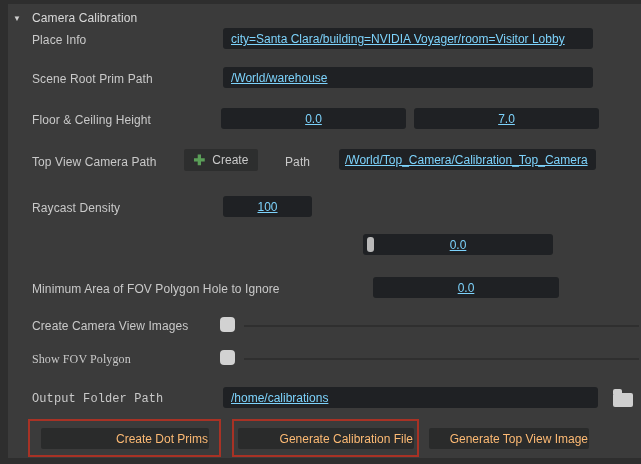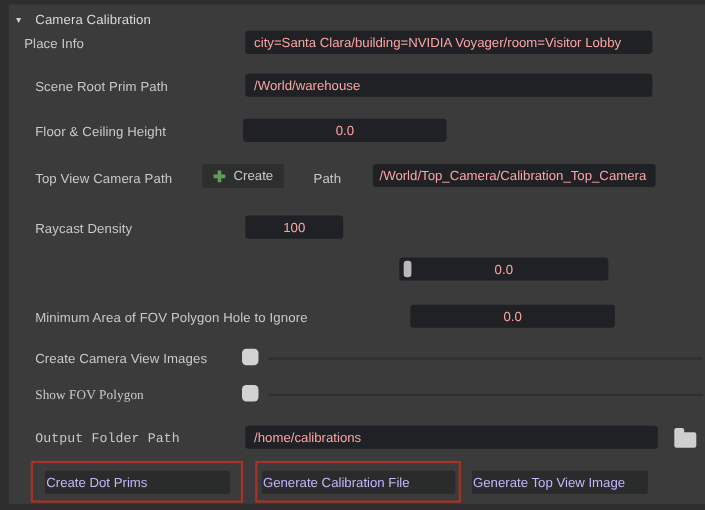--- a/index.html
+++ b/index.html
@@ -20,29 +20,30 @@
 
   .lbl {
     position:absolute; color:#c9c9c9; font-size:12px; line-height:15px;
     white-space:nowrap; letter-spacing:0.1px;
   }
   .hdr { color:#d9d9d9; }
   .tri { display:inline-block; font-size:8px; color:#cfcfcf; vertical-align:1px; margin-right:9px; }
 
   .field {
     position:absolute; height:21px; background:#1f2124; border-radius:3px;
-    color:#fca5a5; font-size:12px; line-height:21px; white-space:nowrap;
+    color:#7dd3fc; font-size:12px; line-height:21px; white-space:nowrap;
     overflow:hidden;
+    text-decoration:underline;
   }
   .field.left   { padding-left:8px; text-align:left; }
   .field.center { text-align:center; }
 
   .btn {
     position:absolute; height:21px; background:#2a2b2b; border-radius:2px;
-    color:#c4b5fd; font-size:12px; line-height:21px; text-align:left;
+    color:#fdba74; font-size:12px; line-height:21px; text-align:right;
     white-space:nowrap; cursor:default;
   }
   .create-btn {
     position:absolute; height:22px; background:#2d2e2e; border-radius:2px;
     display:flex; align-items:center; justify-content:center; gap:5px;
     color:#c9c9c9; font-size:12px;
   }
   .plus { color:#5a9e58; font-size:14px; font-weight:bold; line-height:14px; }
 
   .checkbox {
@@ -72,28 +73,29 @@
 
 <div id="panel">
   <div class="edge-top"></div>
   <div class="edge-left"></div>
   <div class="edge-bottom"></div>
 
   <div class="lbl hdr" style="left:10px; top:8px;">
     <span class="tri">▼</span><span>Camera Calibration</span>
   </div>
 
-  <div class="lbl" style="left:20px; top:31px;">Place Info</div>
+  <div class="lbl" style="left:30px; top:31px;">Place Info</div>
   <div class="field left" style="left:222px; top:27px; width:370px;">city=Santa Clara/building=NVIDIA Voyager/room=Visitor Lobby</div>
 
   <div class="lbl" style="left:30px; top:70px;">Scene Root Prim Path</div>
   <div class="field left" style="left:222px; top:66px; width:370px;">/World/warehouse</div>
 
   <div class="lbl" style="left:30px; top:111px;">Floor &amp; Ceiling Height</div>
   <div class="field center" style="left:220px; top:107px; width:185px;">0.0</div>
+  <div class="field center" style="left:413px; top:107px; width:185px;">7.0</div>
 
   <div class="lbl" style="left:30px; top:153px;">Top View Camera Path</div>
   <div class="create-btn" style="left:183px; top:148px; width:74px;">
     <span class="plus">✚</span>
     <span>Create</span>
   </div>
   <div class="lbl" style="left:283px; top:153px;">Path</div>
   <div class="field left" style="left:338px; top:148px; width:257px; padding-left:6px;">/World/Top_Camera/Calibration_Top_Camera</div>
 
   <div class="lbl" style="left:30px; top:199px;">Raycast Density</div>

